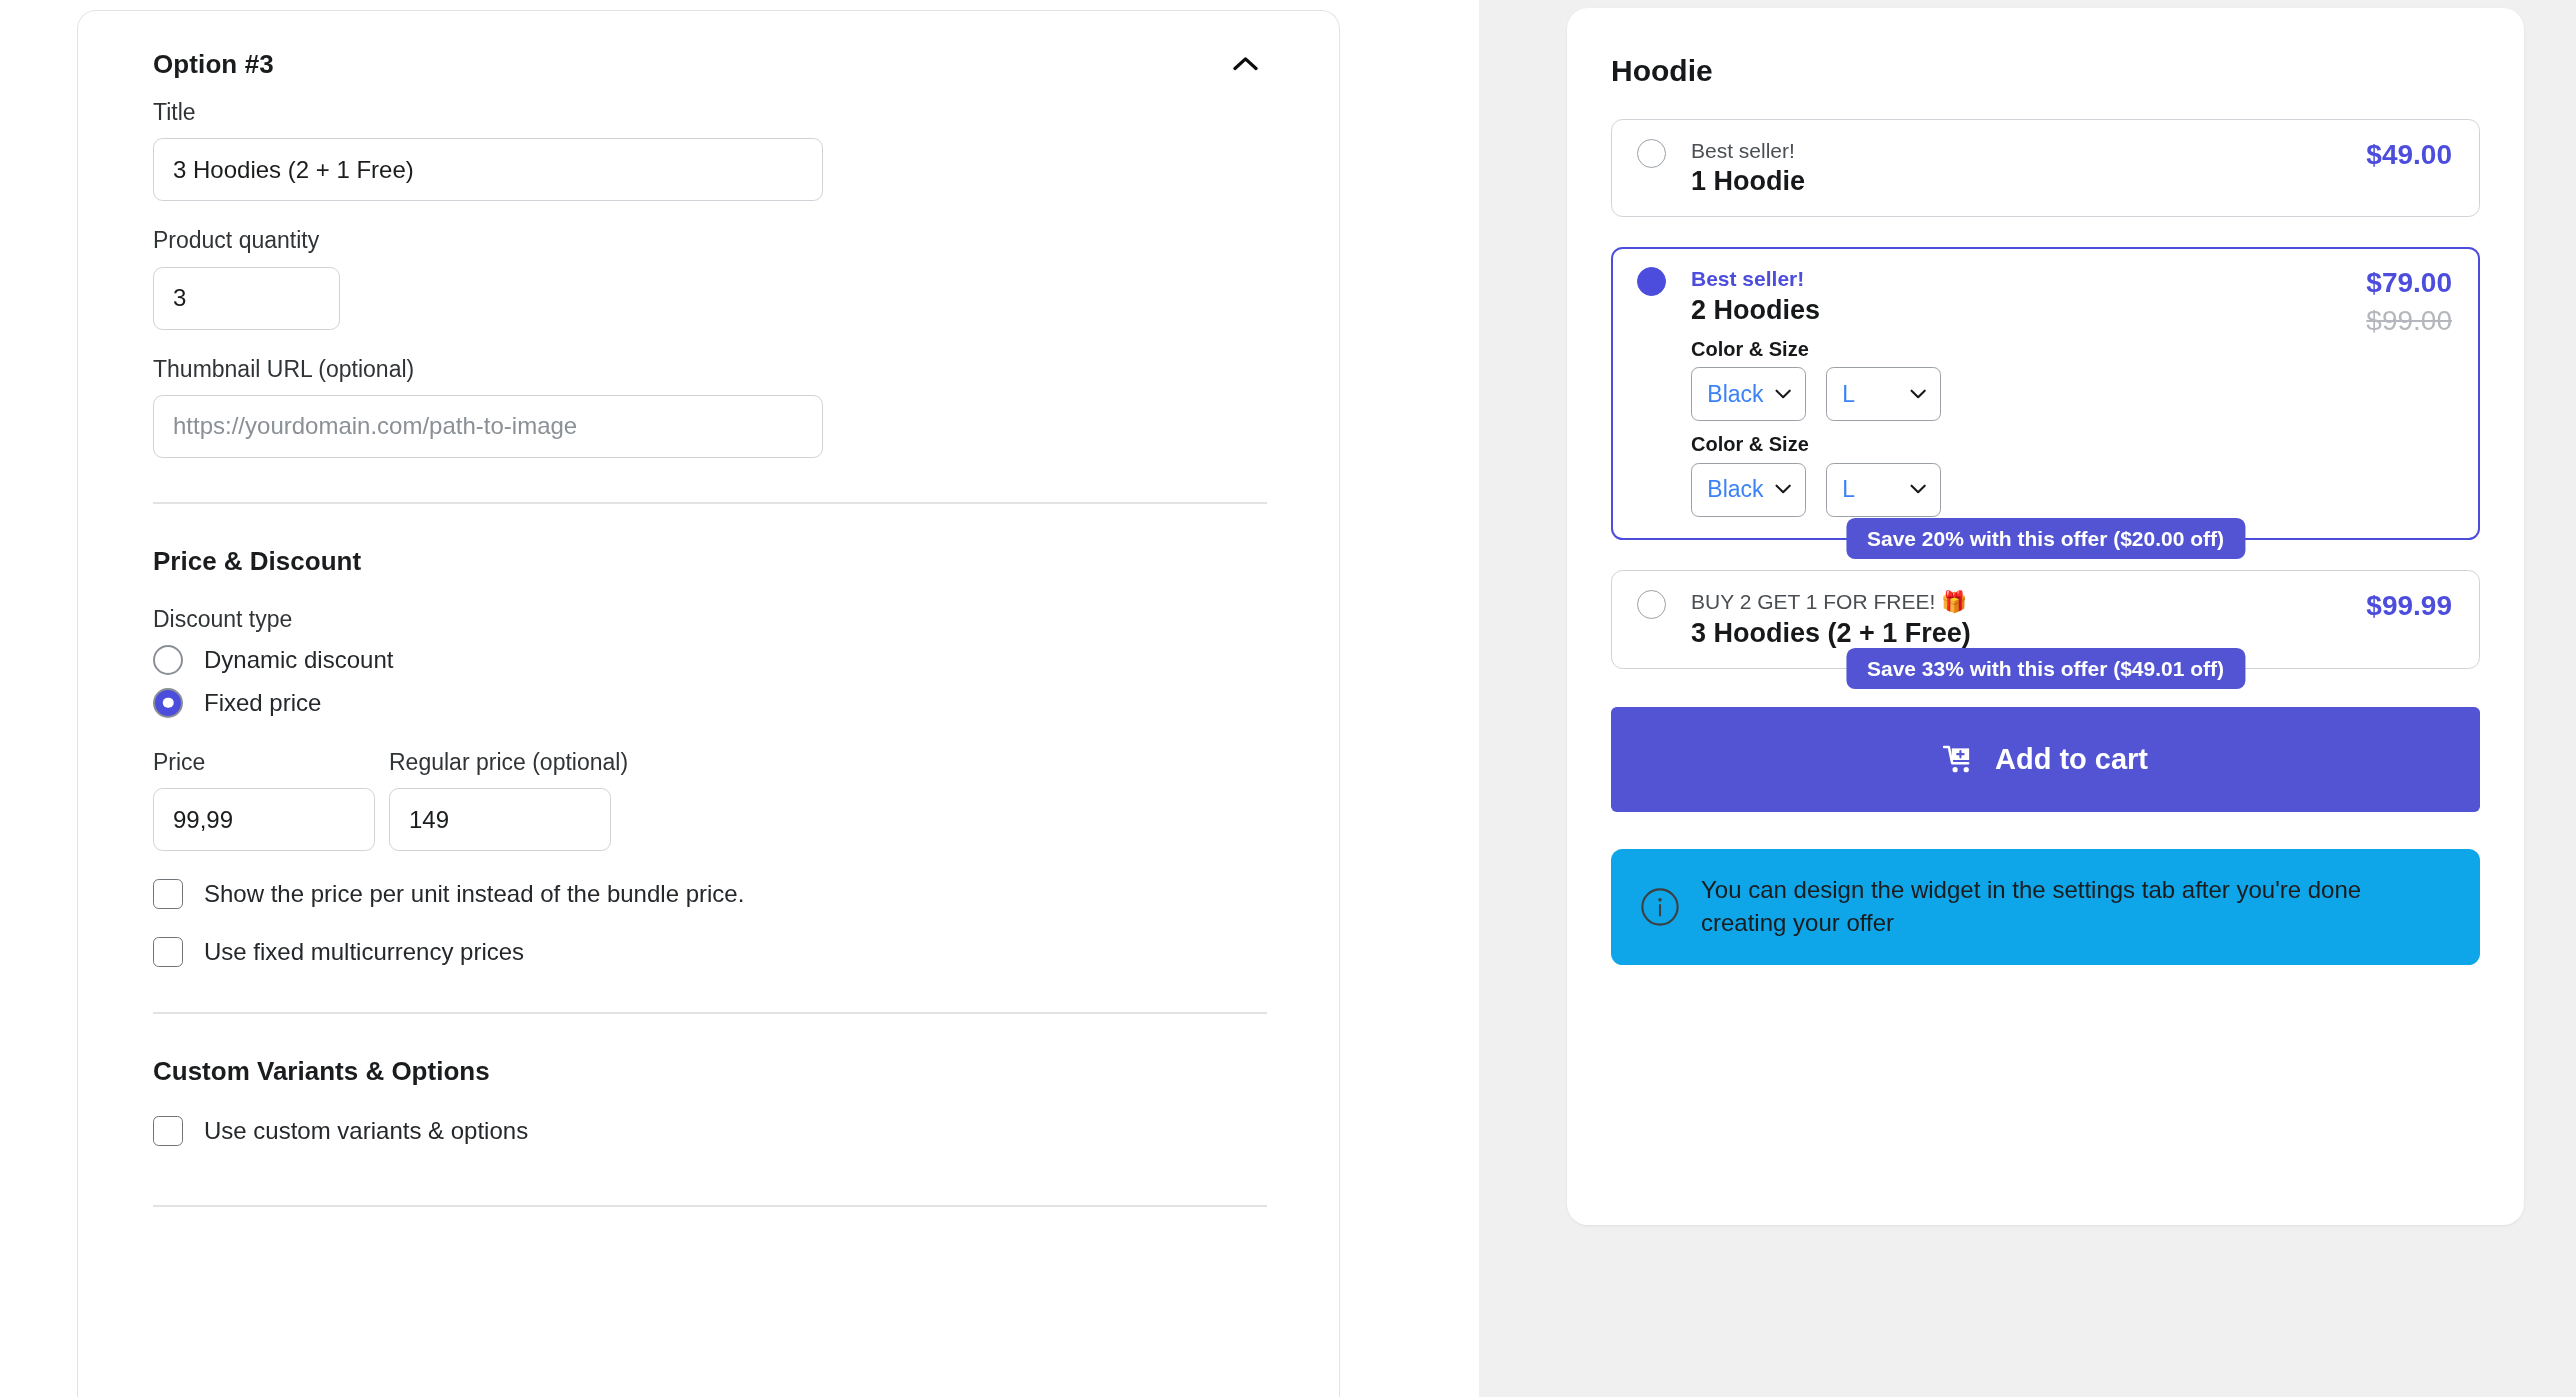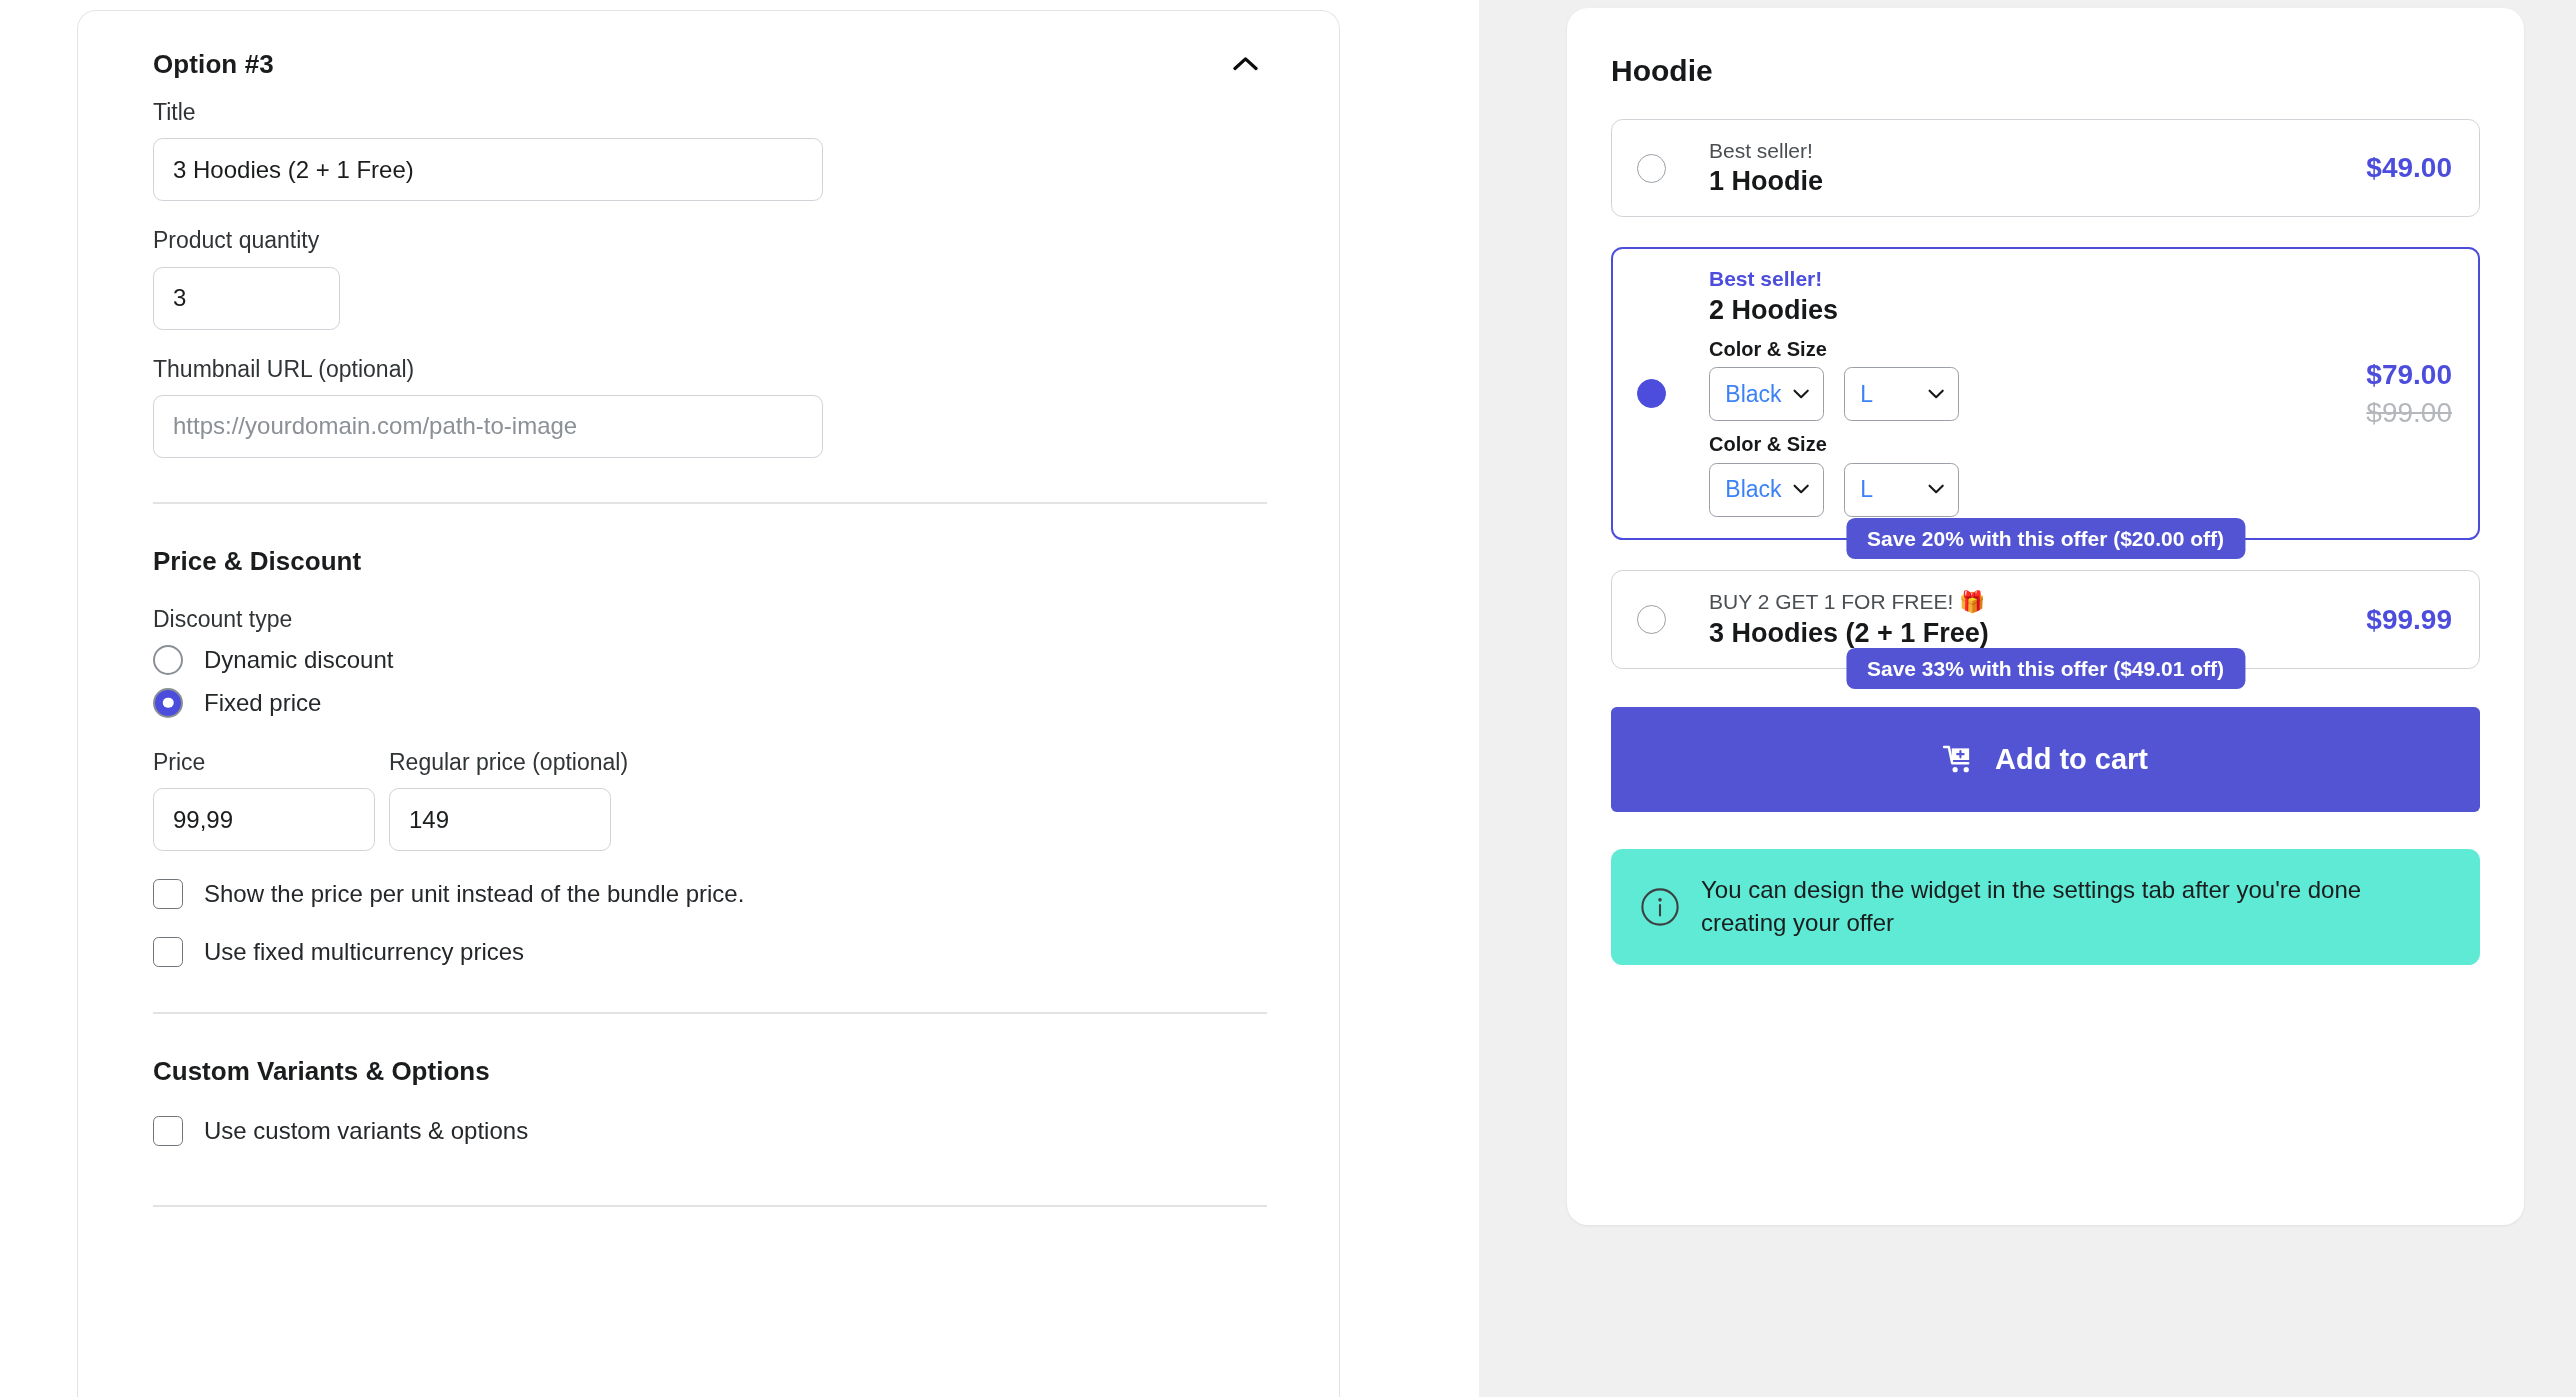--- a/index.html
+++ b/index.html
@@ -206,24 +206,23 @@
     margin-bottom: 31px;
   }
 
   
   .offer {
     border: 1.9px solid #cfd3d8;
     border-radius: 11.5px;
     background: #ffffff;
     position: relative;
     display: flex;
-    align-items: center;
+    align-items: flex-start;
     padding: 19px 27px 19px 25px;
     margin-bottom: 30px;
-    gap: 18px;
   }
   .offer.selected {
     border: 2.9px solid #4c4ddc;
     padding: 18px 26px 18px 24px;
   }
 
   .offer-radio {
     width: 29px; height: 29px;
     border-radius: 50%;
     border: 1.9px solid #9aa0a6;
@@ -328,21 +327,21 @@
     align-items: center;
     justify-content: center;
     gap: 21px;
     cursor: pointer;
     margin-top: 38px;
     font-family: "Liberation Sans", sans-serif;
   }
 
   .info-box {
     margin-top: 37px;
-    background: #5eead4;
+    background: #0ea5e9;
     border-radius: 11.5px;
     display: flex;
     align-items: center;
     gap: 21px;
     padding: 25px 29px;
   }
   .info-text {
     font-size: 24px;
     color: #1a1c1d;
     line-height: 1.36;

